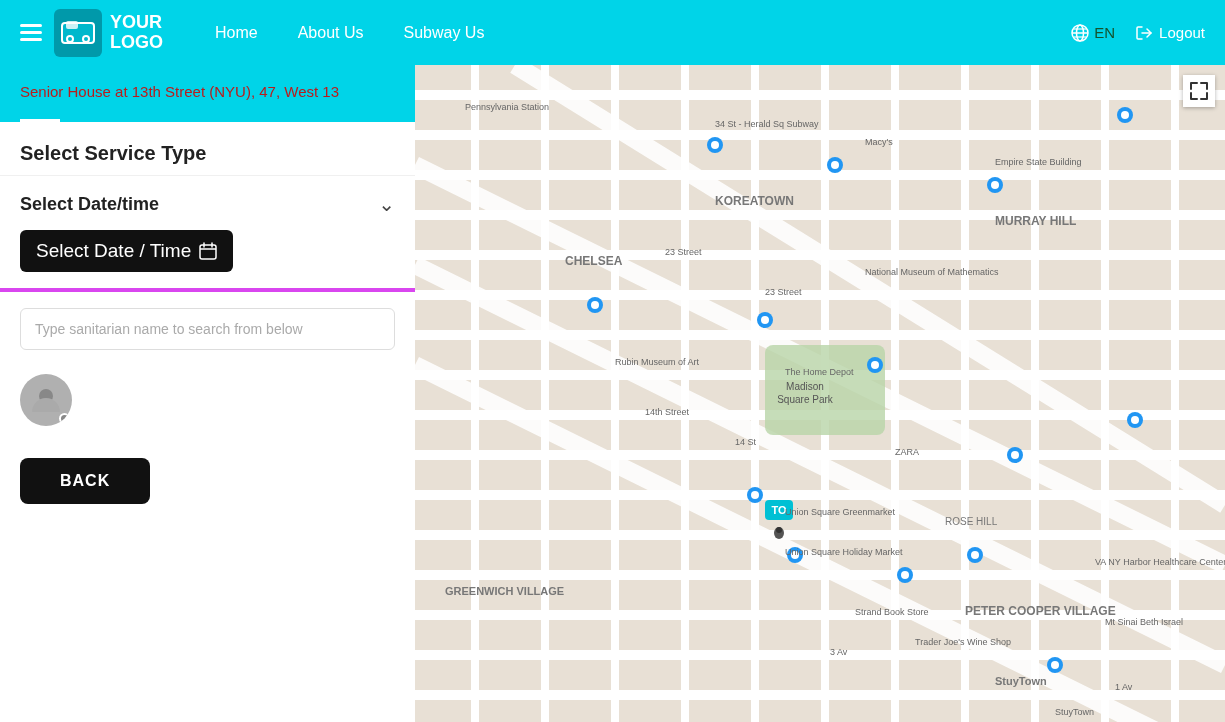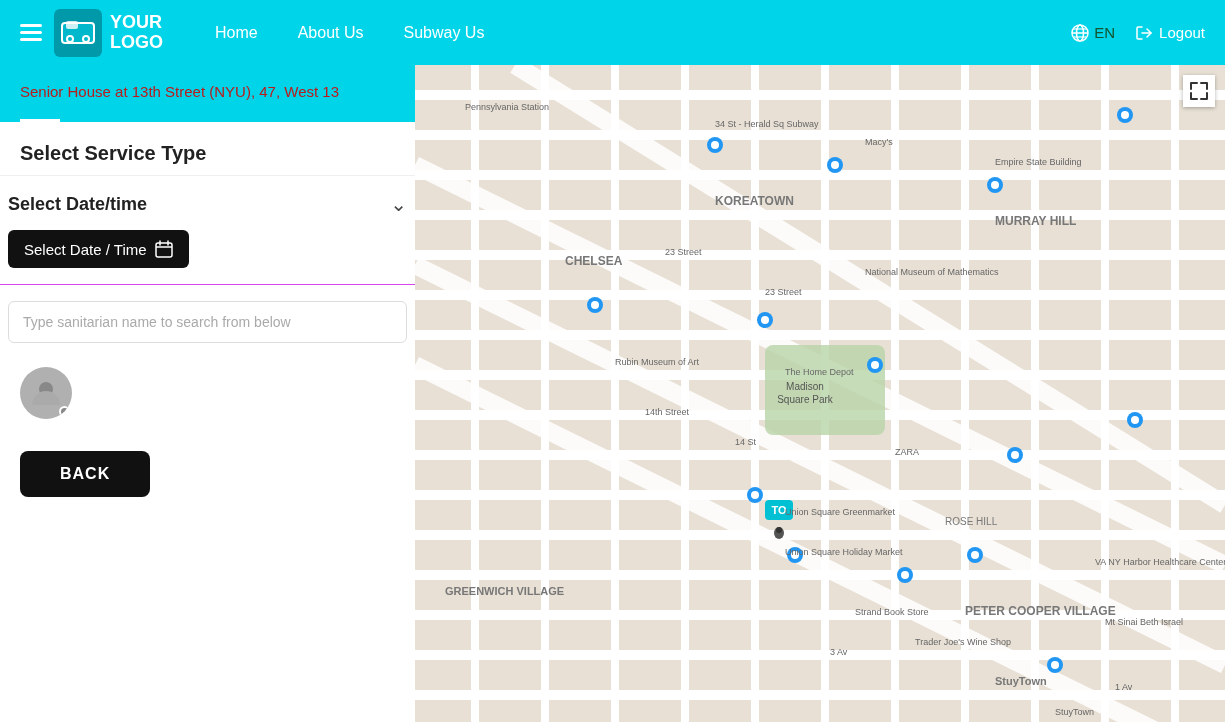--- a/index.html
+++ b/index.html
@@ -147,22 +147,22 @@
       padding: 20px 20px 10px;
       border-bottom: 1px solid #f0f0f0;
     }
     .section-title {
       font-size: 20px;
       font-weight: bold;
       color: #222;
     }
 
     .datetime-section {
-      padding: 16px 8px;
-      border-bottom: 1px solid #d946ef;
+      padding: 16px 20px;
+      border-bottom: 4px solid #d946ef;
     }
     .datetime-header {
       display: flex;
       justify-content: space-between;
       align-items: center;
       cursor: pointer;
     }
     .datetime-label {
       font-size: 18px;
       font-weight: 600;
@@ -175,27 +175,27 @@
 
     .date-btn {
       display: flex;
       align-items: center;
       gap: 8px;
       background: #111;
       color: white;
       border: none;
       padding: 10px 16px;
       border-radius: 6px;
-      font-size: 15px;
+      font-size: 19px;
       cursor: pointer;
       margin-top: 14px;
     }
 
     .search-section {
-      padding: 16px 8px;
+      padding: 16px 20px;
     }
     .search-input {
       width: 100%;
       padding: 12px 14px;
       border: 1px solid #ddd;
       border-radius: 6px;
       font-size: 14px;
       color: #aaa;
       outline: none;
     }

